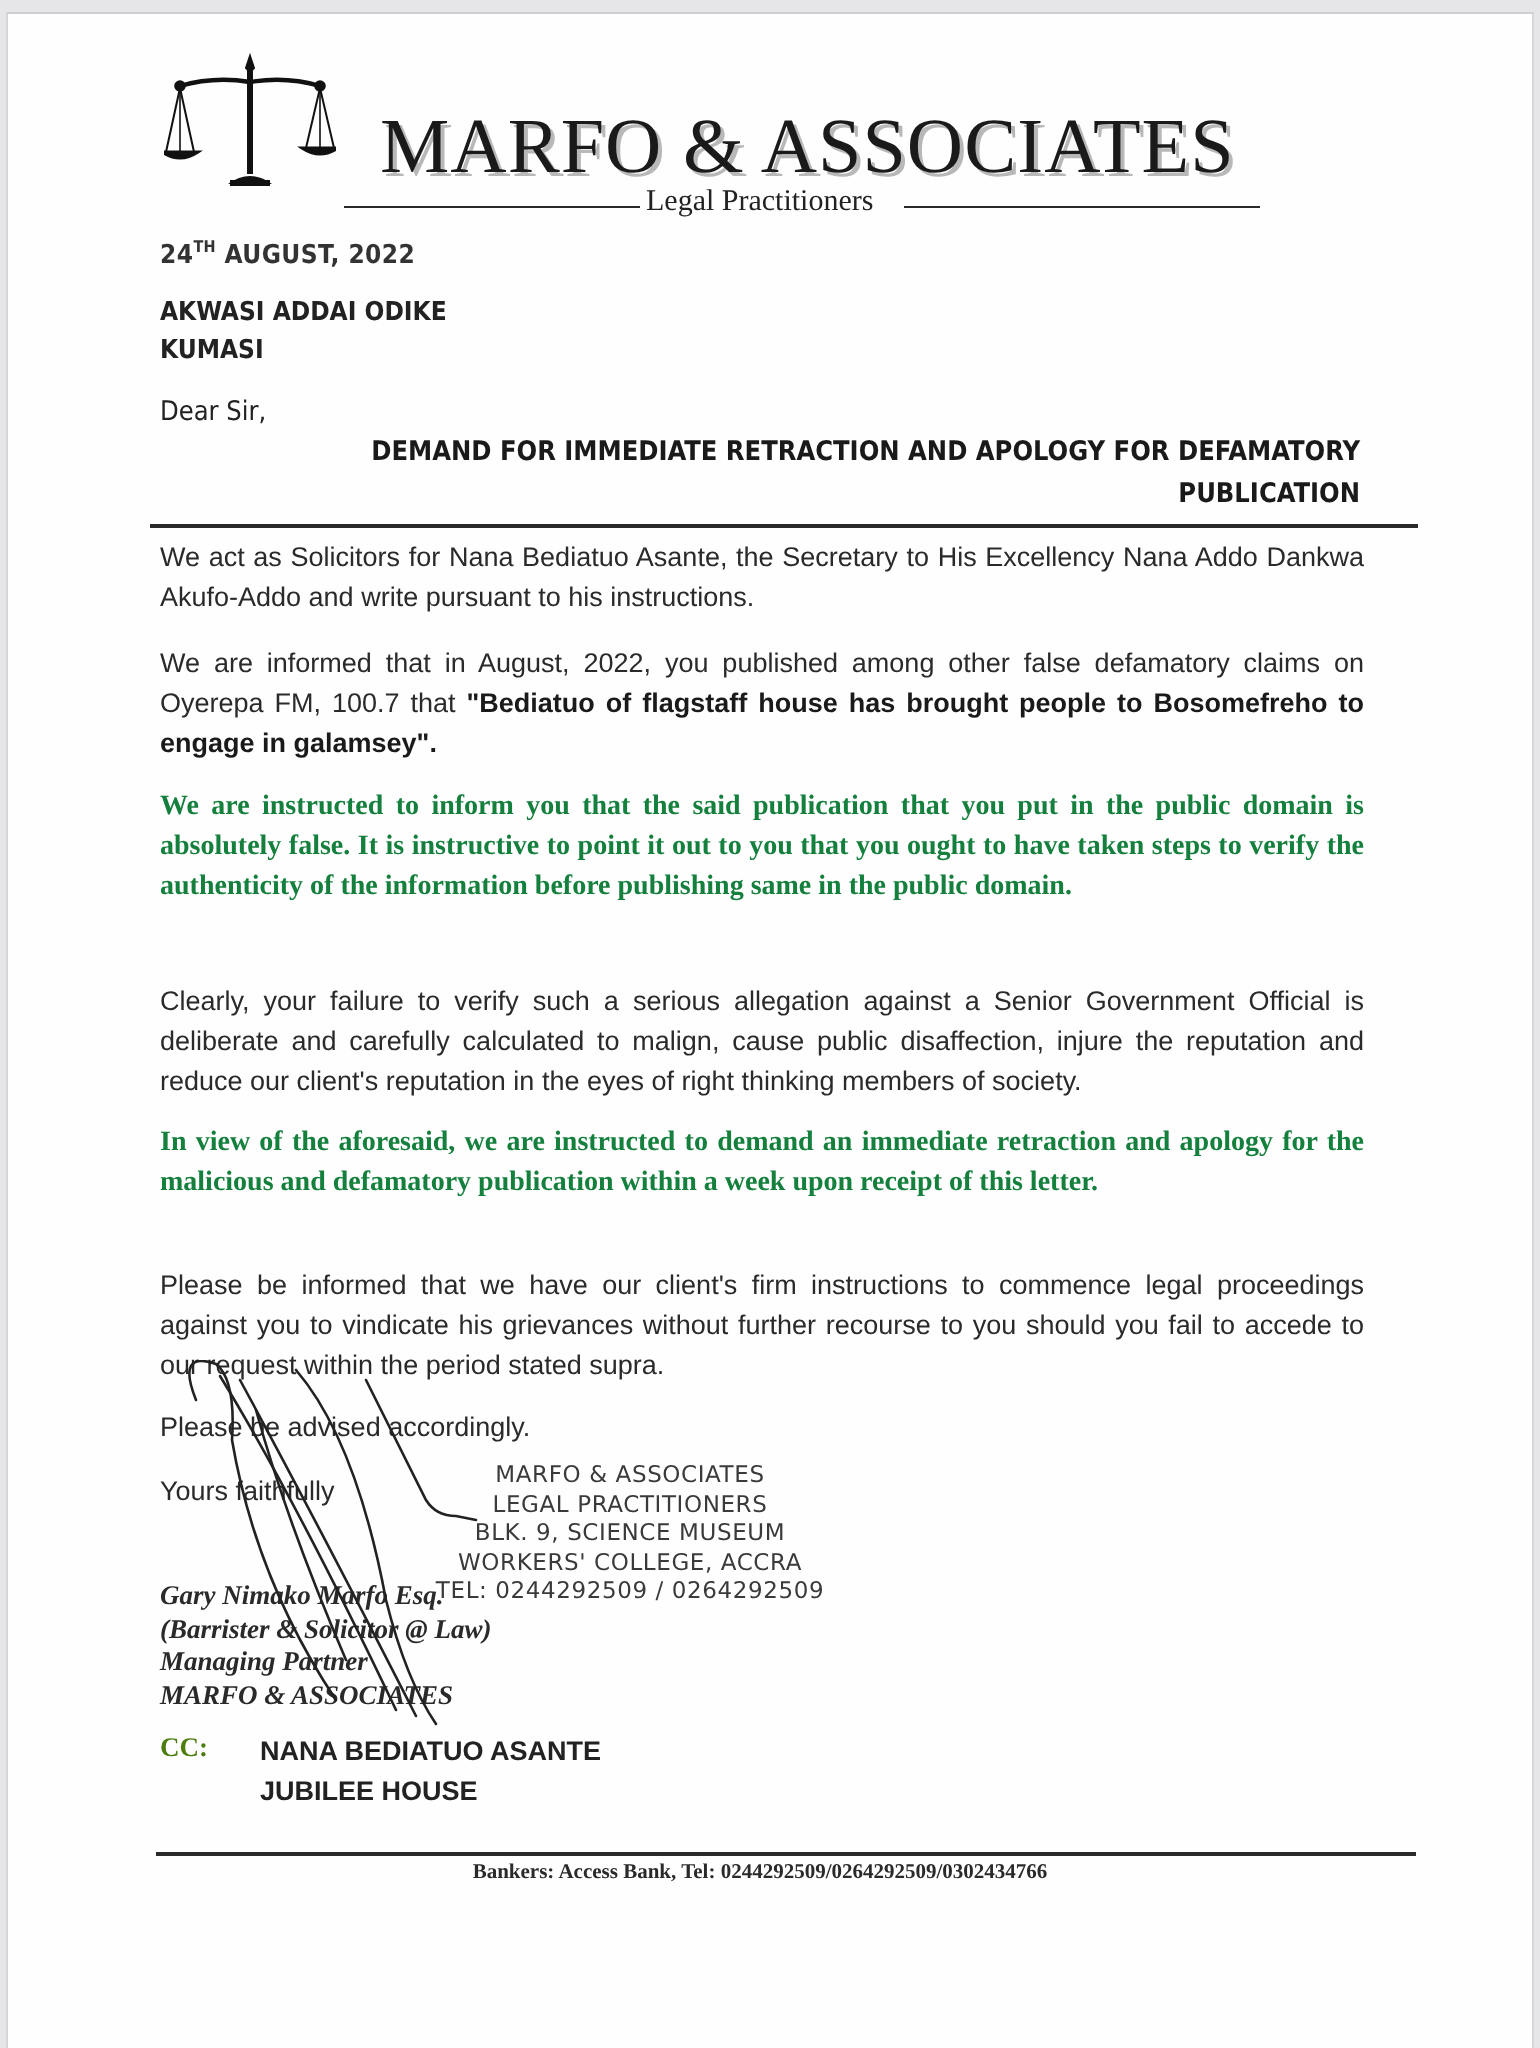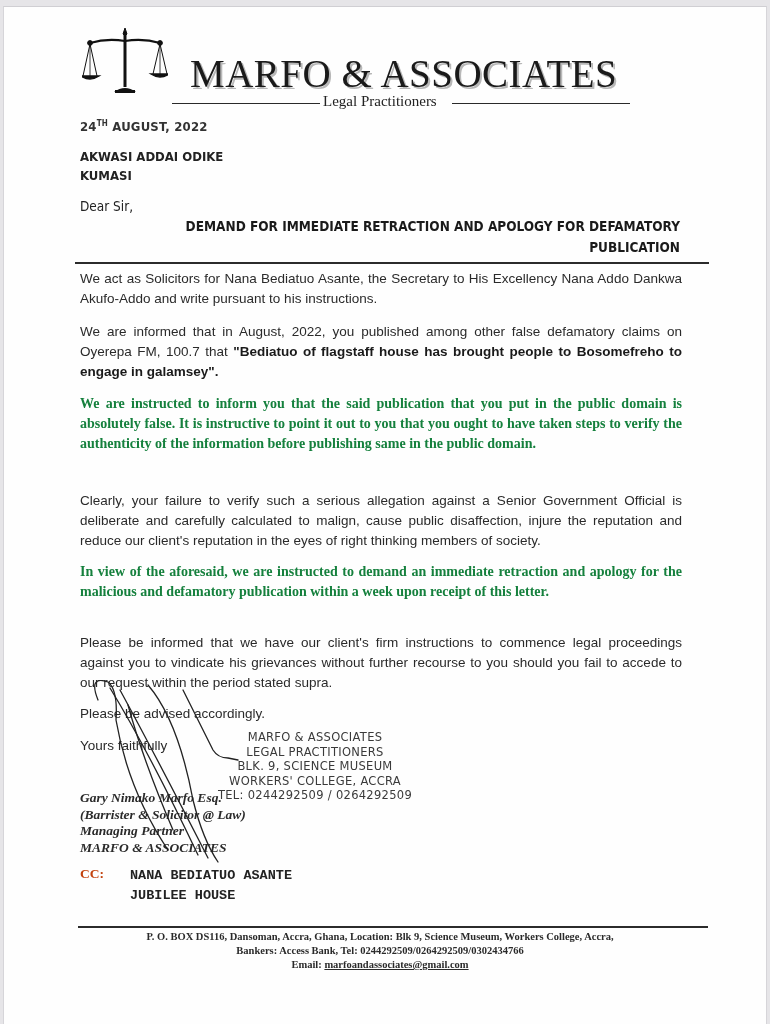--- a/index.html
+++ b/index.html
@@ -67,22 +67,22 @@
       font-family: "DejaVu Sans", sans-serif; font-size: 11.5px; line-height: 14.5px;
       text-align: center; color: #3a3a3a; letter-spacing: 0.3px;
     }
     .signatory {
       position: absolute; left: 80px; top: 790px;
       font-family: "Liberation Serif", serif; font-style: italic; font-weight: bold;
       font-size: 13.5px; line-height: 16.5px; color: #2a2a2a;
     }
     .signature { position: absolute; left: 88px; top: 680px; width: 240px; height: 190px; pointer-events: none; }
 
-    .cc-label { left: 80px; top: 866px; font-size: 13.5px; font-weight: bold; color: #c2410c; font-family: "Liberation Serif", serif; }
-    .cc-list { left: 130px; top: 866px; font-size: 13.5px; font-weight: bold; line-height: 19.5px; color: #222; font-family: Liberation Mono, monospace; }
+    .cc-label { left: 80px; top: 866px; font-size: 13.5px; font-weight: bold; color: #4d7c0f; font-family: "Liberation Serif", serif; }
+    .cc-list { left: 130px; top: 866px; font-size: 13.5px; font-weight: bold; line-height: 19.5px; color: #222; font-family: Liberation Sans, sans-serif; }
 
     .footer {
       position: absolute; left: 80px; top: 930px; width: 600px; text-align: center;
       font-family: "Liberation Serif", serif; font-weight: bold; font-size: 10.5px; line-height: 14px;
       color: #2a2a2a;
     }
     .footer a { color: #2a2a2a; text-decoration: underline; }
   </style>
 </head>
 <body>
@@ -173,16 +173,14 @@
 
 <div class="abs cc-label">CC:</div>
 <div class="abs cc-list">
   <div>NANA BEDIATUO ASANTE</div>
   <div>JUBILEE HOUSE</div>
 </div>
 
 <div class="rule" style="top:926px; left:78px; width:630px; height:1.5px;"></div>
 
 <div class="footer">
-  <div>P. O. BOX DS116, Dansoman, Accra, Ghana, Location: Blk 9, Science Museum, Workers College, Accra,</div>
   <div>Bankers: Access Bank, Tel: 0244292509/0264292509/0302434766</div>
-  <div><span>Email: </span><a>marfoandassociates@gmail.com</a></div>
 </div>
 
 </body></html>

